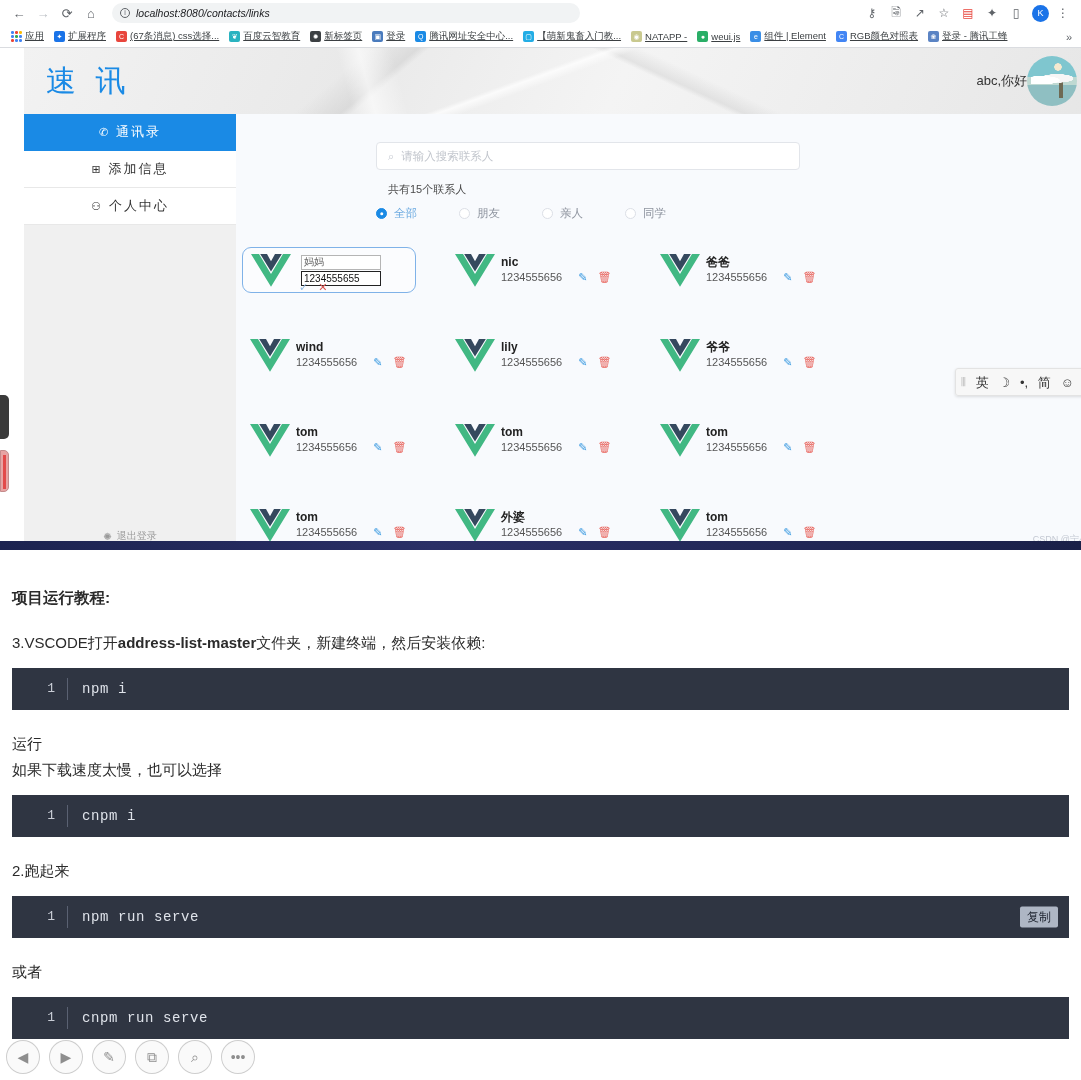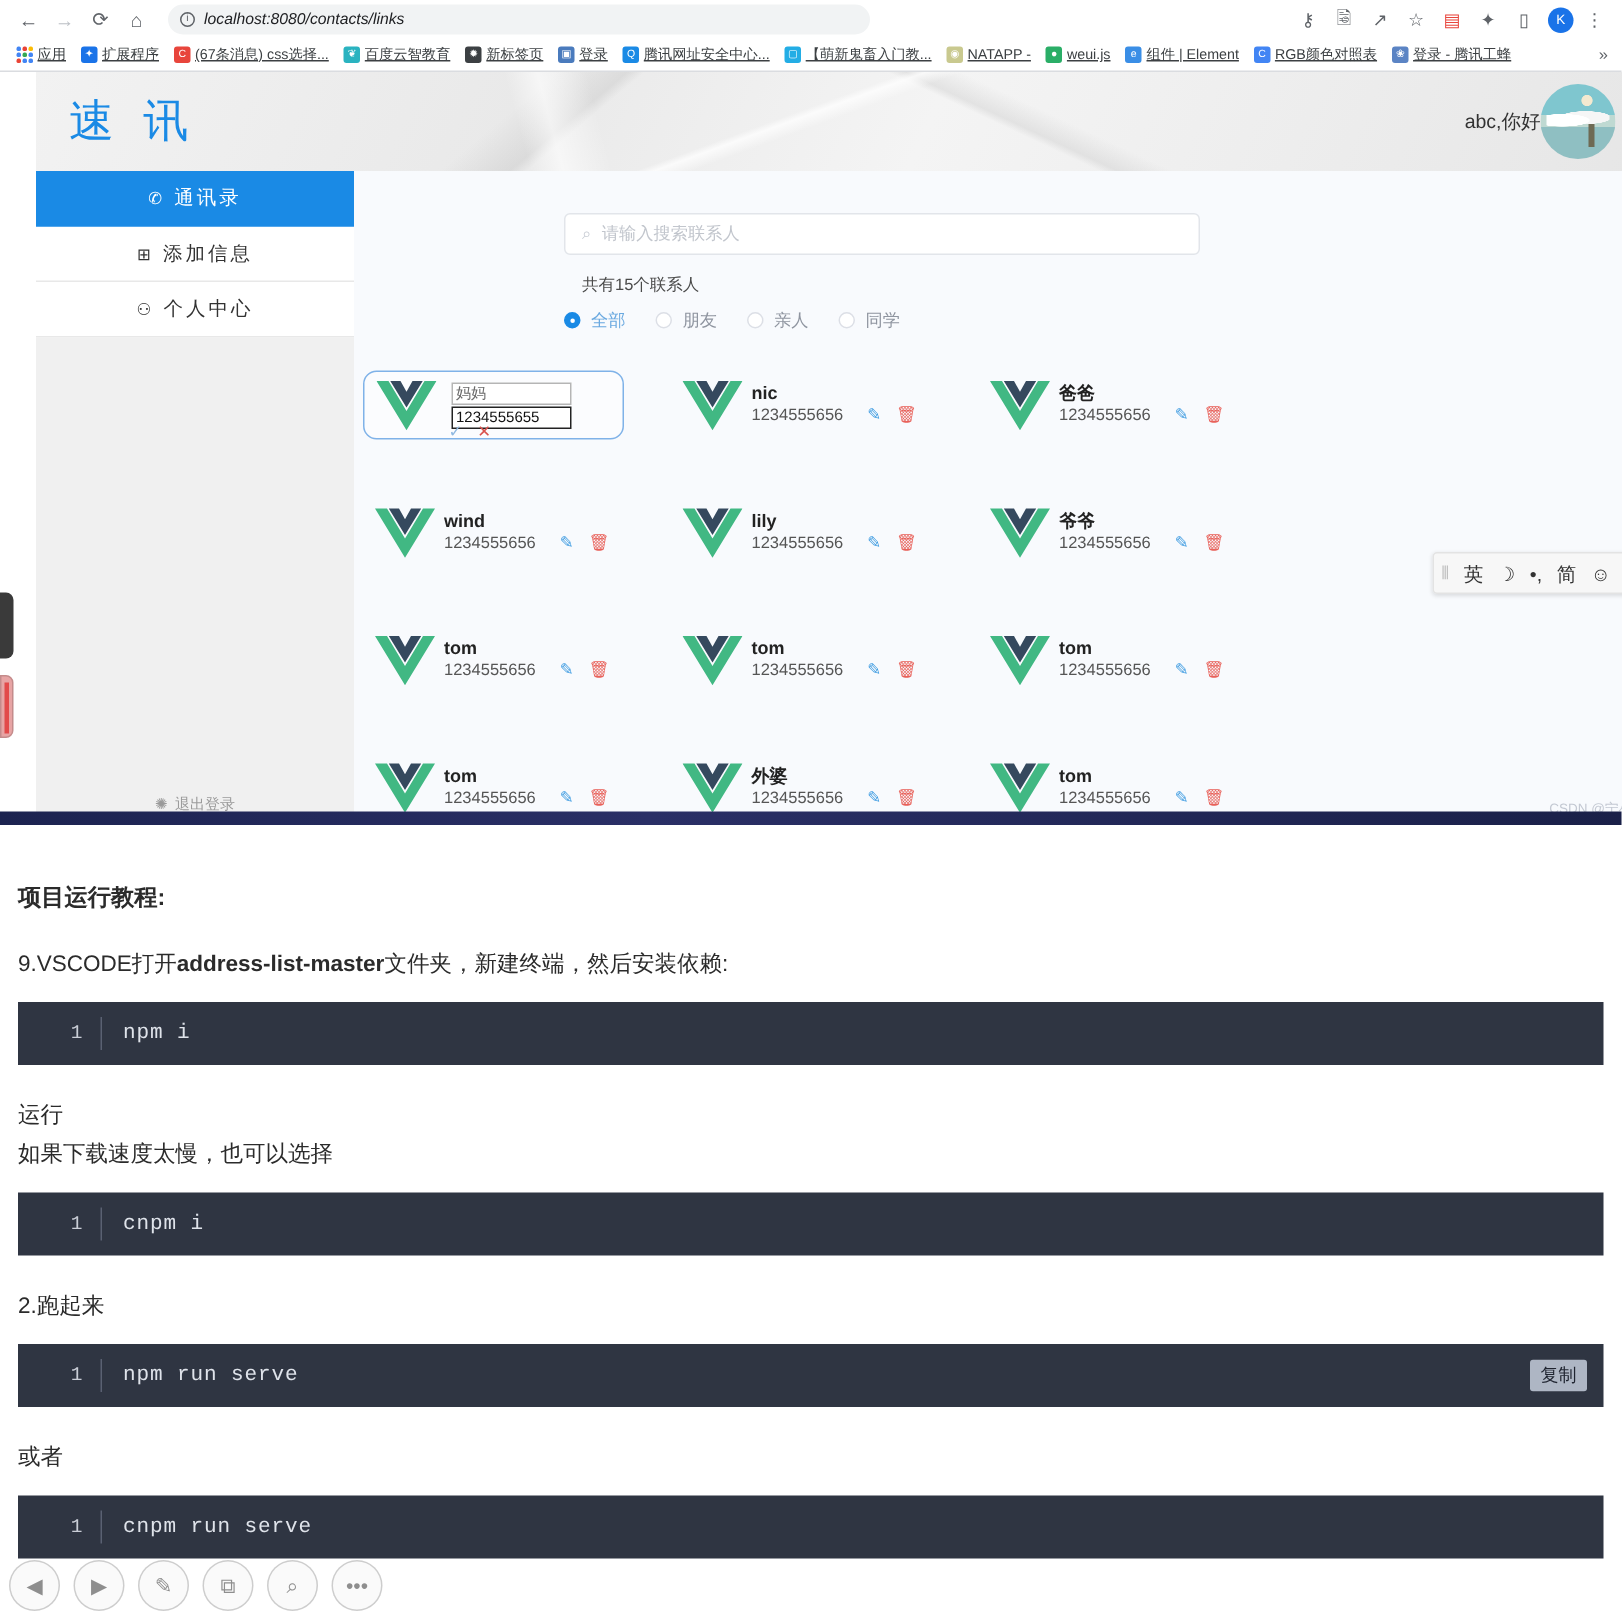--- a/index.html
+++ b/index.html
@@ -175,21 +175,21 @@
   .search-icon { color: #c7cbd3; font-size: 11px; }
   .search-input {
     border: none; outline: none; background: transparent;
     font-size: 11.5px; color: #333; width: 100%;
     font-family: "Liberation Sans", sans-serif;
   }
   .search-input::placeholder { color: #c2c6cd; }
   .count-text {
     margin: 12px 0 0 12px; font-size: 11px; color: #4a4a4a;
   }
-  .radio-row { display: flex; align-items: center; gap: 20px; margin: 9px 0 0 0px; }
+  .radio-row { display: flex; align-items: center; gap: 42px; margin: 9px 0 0 0px; }
   .radio {
     display: flex; align-items: center; gap: 7px;
     font-size: 11.5px; color: #8f95a0;
   }
   .radio .dot {
     width: 11px; height: 11px; border-radius: 50%;
     border: 1px solid #dcdfe6; background: #fff;
     display: inline-block; position: relative; flex: 0 0 auto;
   }
   .radio.checked .dot { border-color: #1a8ae5; background: #1a8ae5; }
@@ -706,21 +706,21 @@
 
 <div class="edge-tab dark"></div>
 <div class="edge-tab red"></div>
 
 <div class="dark-strip"></div>
 
 <div class="article">
   <div class="art-h">项目运行教程:</div>
 
   <p class="art-p">
-    <span>9.VSCODE打开</span><b>address-list-master</b><span>文件夹，新建终端，然后安装依赖:</span>
+    <span>3.VSCODE打开</span><b>address-list-master</b><span>文件夹，新建终端，然后安装依赖:</span>
   </p>
 
   <div class="code-block">
     <span class="ln">1</span>
     <span class="code-text">npm i</span>
   </div>
 
   <p class="art-p small-gap">运行</p>
   <p class="art-p">如果下载速度太慢，也可以选择</p>
 

